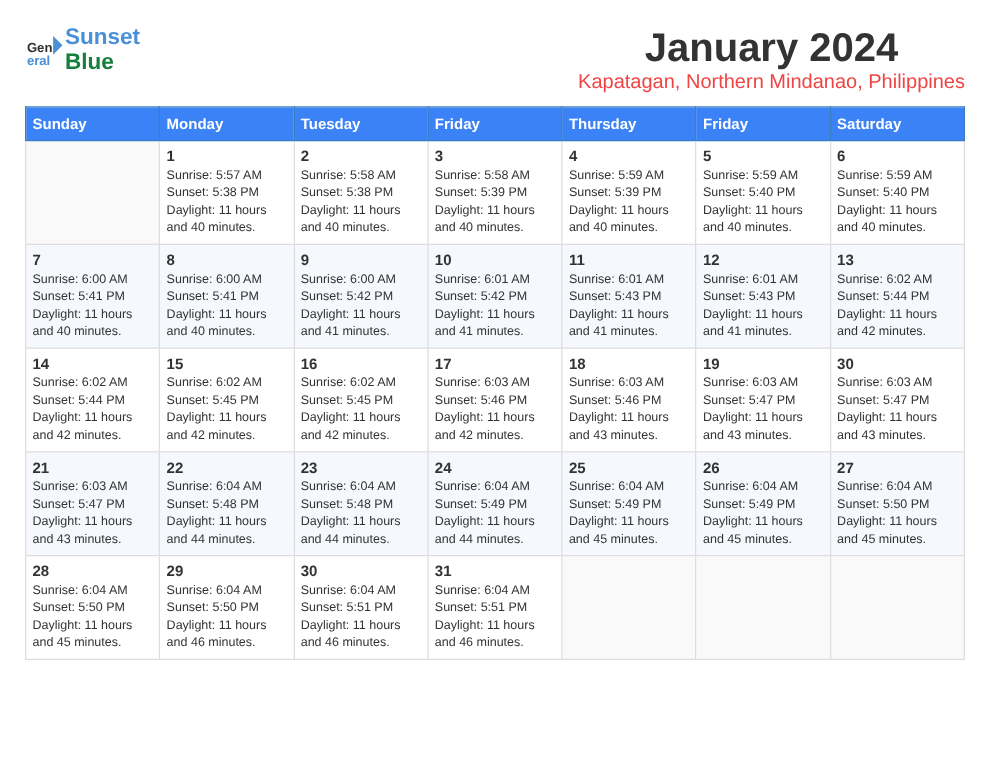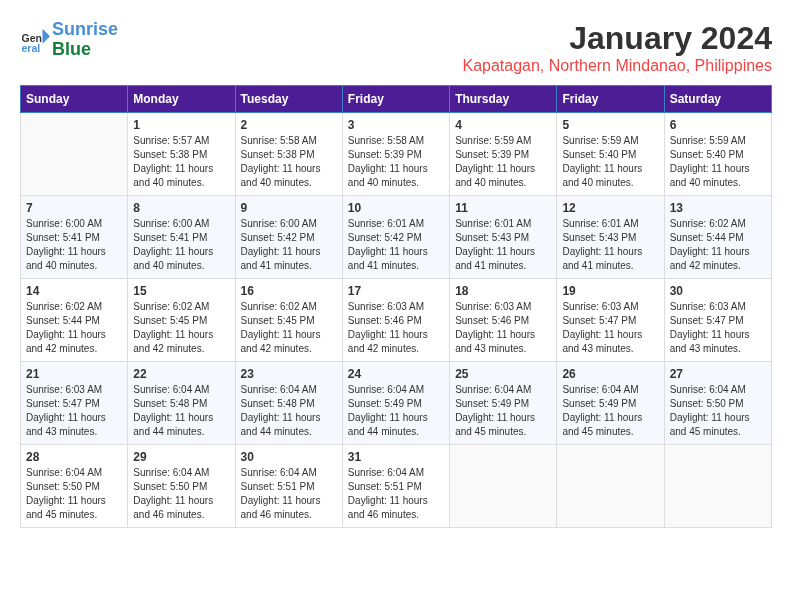--- a/index.html
+++ b/index.html
@@ -29,38 +29,38 @@
     }
     .logo-text span {
       color: #4a90d9;
     }
     .logo-icon {
       width: 30px;
       height: 30px;
       margin-right: 2px;
     }
     .title-block {
-      text-align: right;
+      text-align: center;
     }
     .month-title {
       font-size: 32px;
       font-weight: bold;
       color: #333;
     }
     .location-title {
       font-size: 16px;
       color: #ef4444;
     }
     table {
       width: 100%;
       border-collapse: collapse;
       font-size: 11px;
     }
     thead tr th {
-      background-color: #4c1d95;
+      background-color: #3b82f6;
       color: #fff;
       text-align: left;
       padding: 6px 5px;
       font-size: 12px;
       font-weight: bold;
       border: 1px solid #3a7fc1;
     }
     tbody tr {
       border-bottom: 1px solid #ccc;
     }
@@ -98,21 +98,21 @@
 
 <div class="header">
   <div class="logo">
     <svg class="logo-icon" viewBox="0 0 40 40" xmlns="http://www.w3.org/2000/svg">
       <text x="2" y="22" font-size="14" font-weight="bold" fill="#333">Gen</text>
       <text x="2" y="36" font-size="14" font-weight="bold" fill="#4a90d9">eral</text>
       <polygon points="30,5 40,15 30,25" fill="#4a90d9"></polygon>
     </svg>
     <div>
       <div class="logo-text">
-        <span>Sunrise</span><br><span style="color:#15803d">Blue</span>
+        <span>Sunset</span><br><span style="color:#15803d">Blue</span>
       </div>
     </div>
   </div>
   <div class="title-block">
     <div class="month-title">January 2024</div>
     <div class="location-title">Kapatagan, Northern Mindanao, Philippines</div>
   </div>
 </div>
 
 <table>

